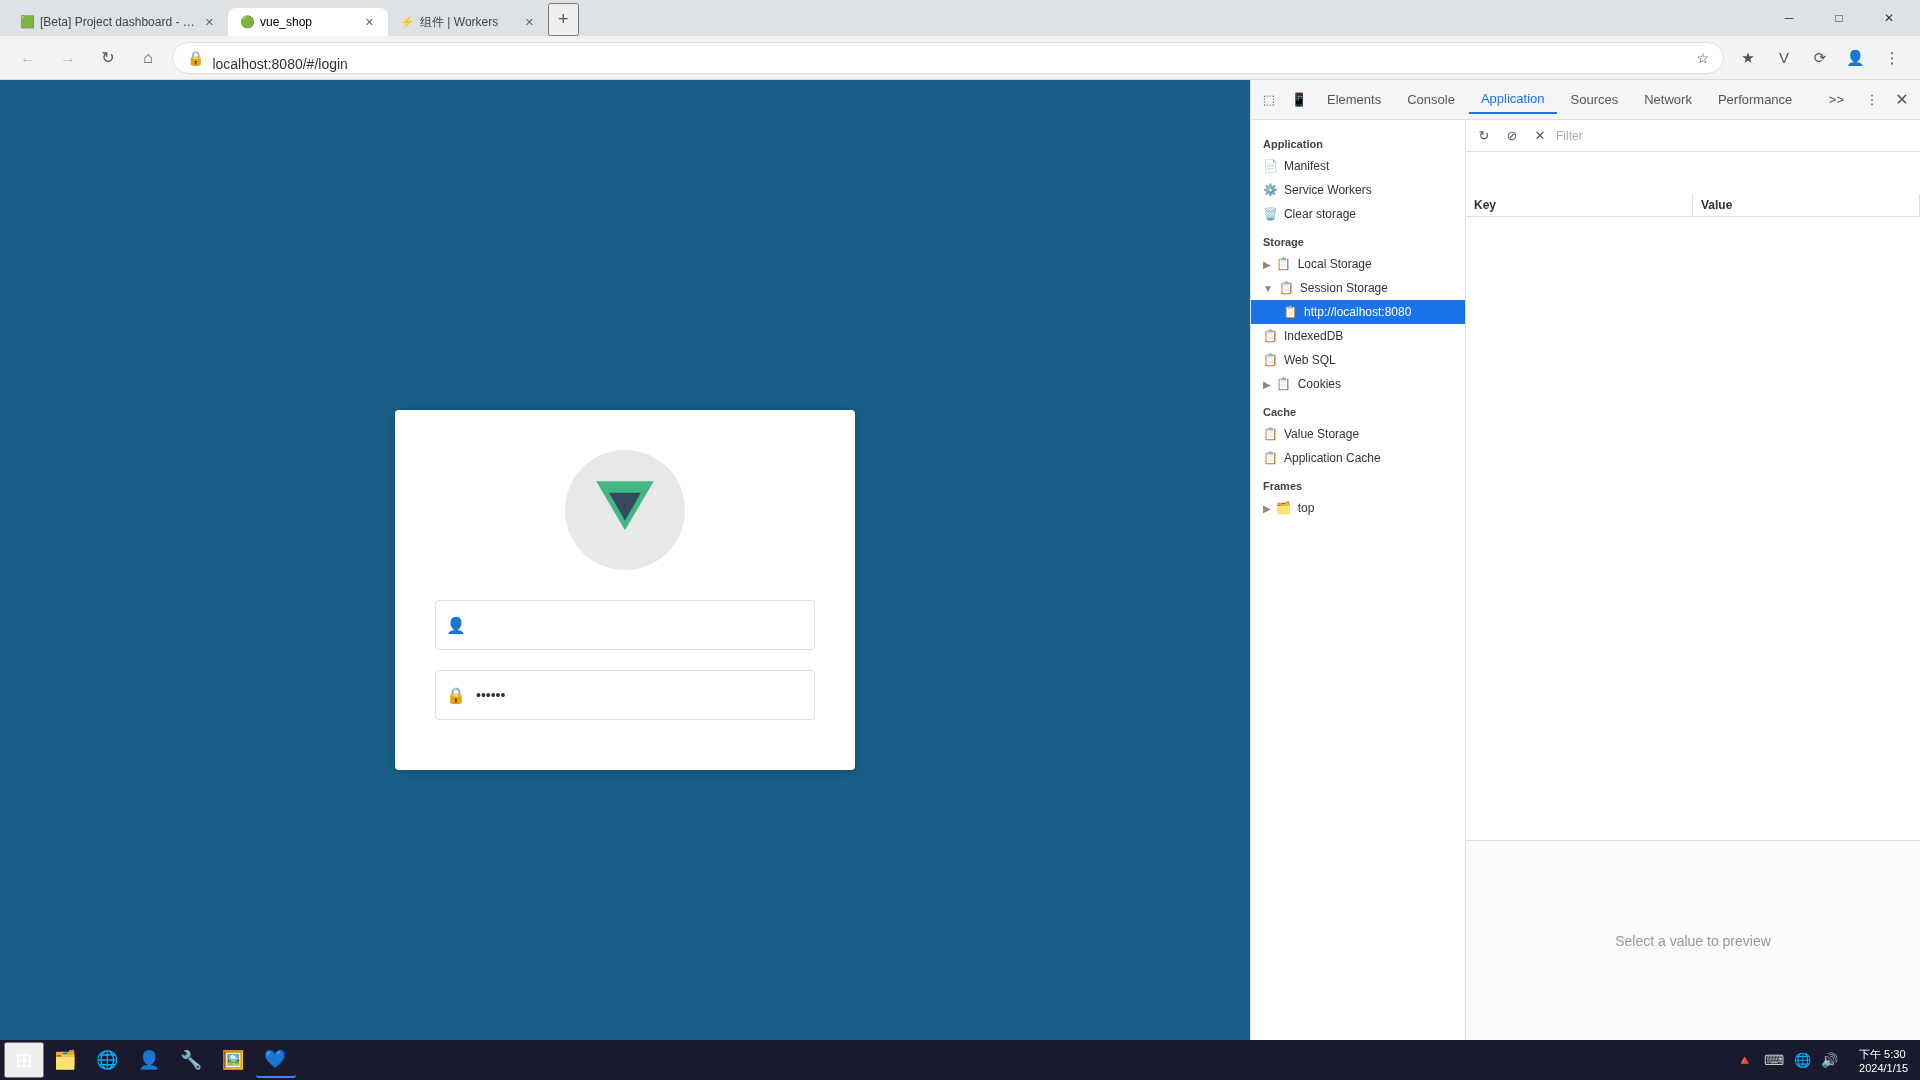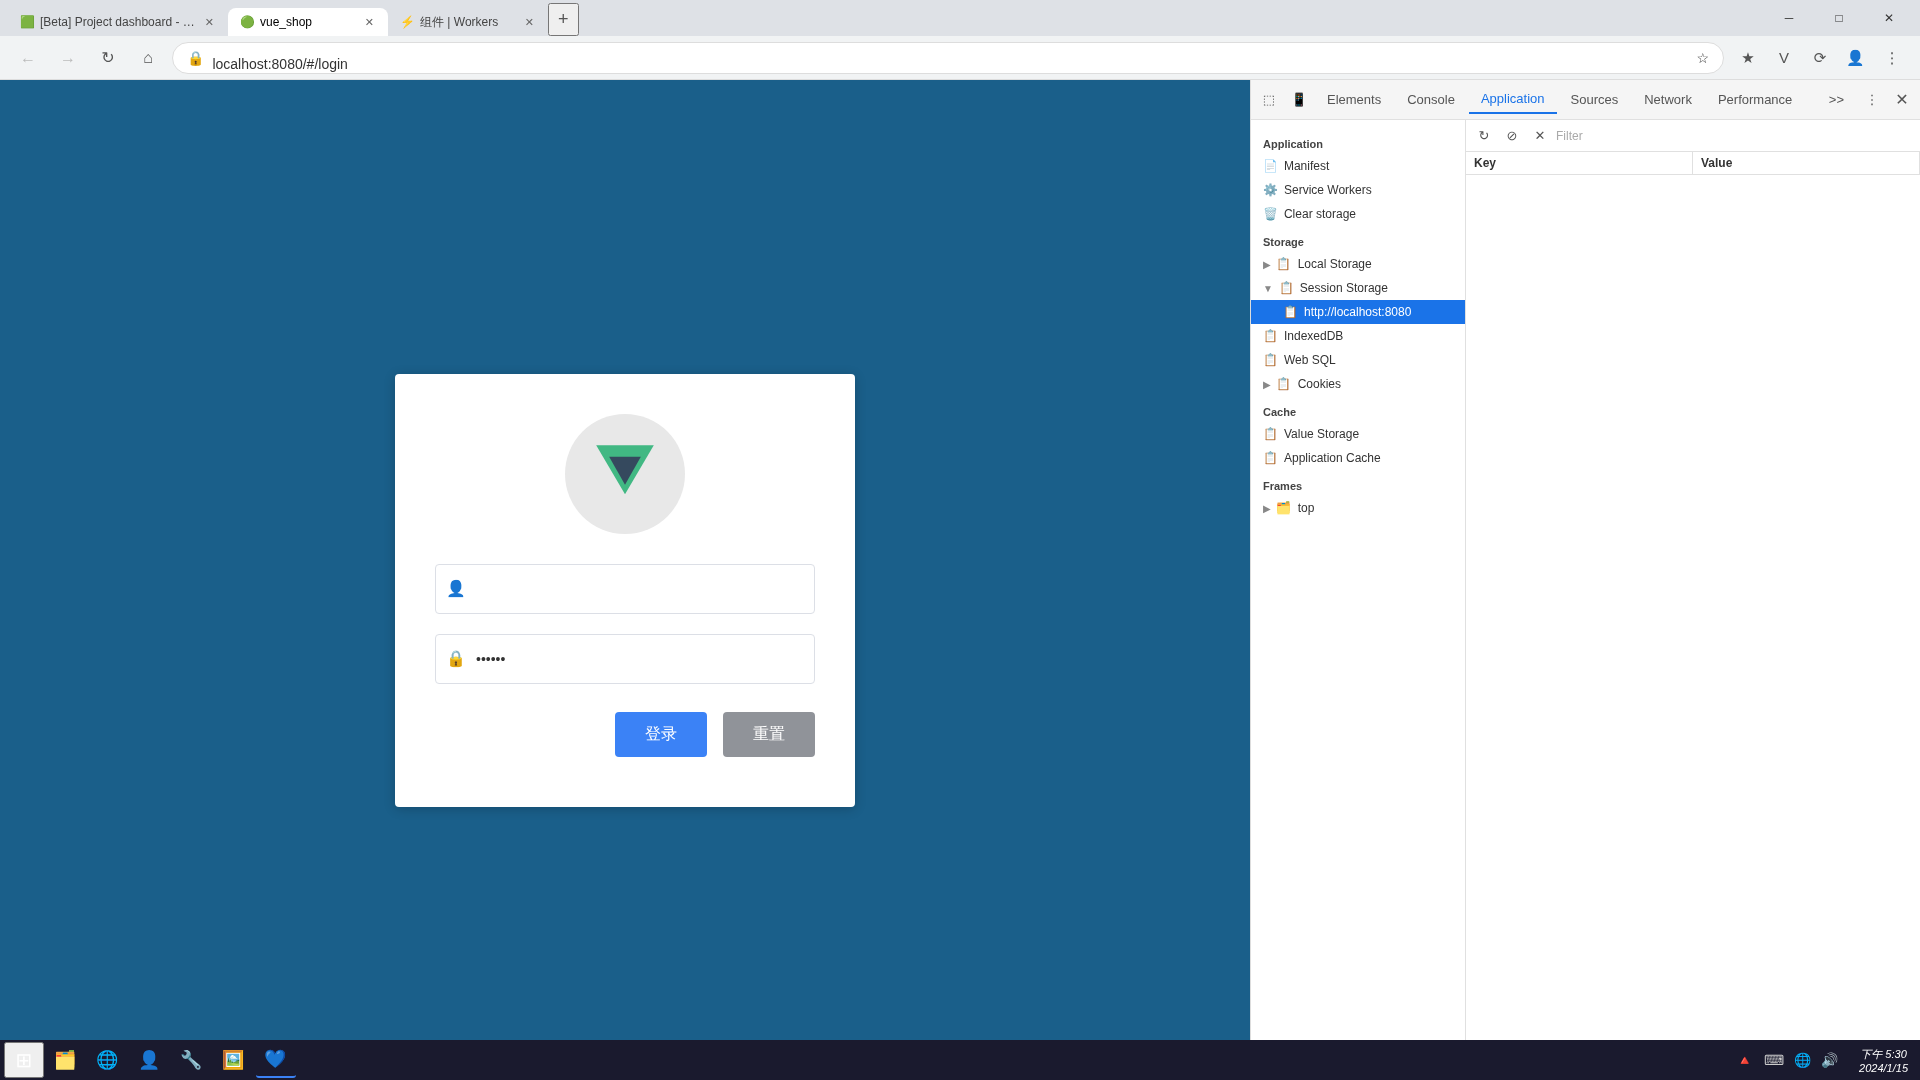--- a/index.html
+++ b/index.html
@@ -278,20 +278,21 @@
       background: #fff;
       position: sticky;
       top: 0;
     }
     .dt-table-header .col {
       padding: 4px 8px;
       font-size: 12px;
       font-weight: 600;
       color: #333;
       border-right: 1px solid #e0e0e0;
+      margin-top: 42px;
     }
     .col-key { flex: 1; }
     .col-value { flex: 1; }
 
     .dt-empty-area {
       flex: 1;
       background: #fafafa;
     }
 
     
@@ -311,21 +312,21 @@
       background: #1a1a2e;
       display: flex;
       align-items: center;
       padding: 0 4px;
       gap: 2px;
     }
     .taskbar-start { width: 40px; height: 36px; display: flex; align-items: center; justify-content: center; font-size: 20px; cursor: pointer; color: #fff; }
     .taskbar-icon { width: 40px; height: 36px; display: flex; align-items: center; justify-content: center; font-size: 18px; cursor: pointer; border-radius: 3px; }
     .taskbar-active { border-bottom: 2px solid #3b82f6; }
     .taskbar-right { margin-left: auto; display: flex; align-items: center; gap: 4px; }
-    .taskbar-clock { color: #fff; font-size: 11px; text-align: center; padding: 0 8px; font-style: italic; }
+    .taskbar-clock { color: #fff; font-size: 11px; text-align: left; padding: 0 8px; }
     .taskbar-tray { display: flex; align-items: center; gap: 2px; padding: 0 4px; }
     .taskbar-tray-icon { font-size: 14px; color: #ccc; cursor: pointer; padding: 4px; }
   </style>
 </head>
 <body>
 
 <div class="browser-frame">
 
   <div class="title-bar">
     <div class="tab-strip">
@@ -398,24 +399,20 @@
 
         <div class="input-group">
           <span class="input-icon">👤</span>
         </div>
 
         <div class="input-group">
           <span class="input-icon">🔒</span>
           <input type="password" value="••••••" style="">
         </div>
 
-        <div class="btn-row">
-          <button class="btn-login">登录</button>
-          <button class="btn-reset">重置</button>
-        </div>
       </div>
 
     </div>
 
     <div class="devtools">
 
       <div class="devtools-tabs">
         <button class="dt-icon-btn">⬚</button>
         <button class="dt-icon-btn">📱</button>
         <button class="dt-tab">Elements</button>
@@ -505,20 +502,23 @@
           </div>
 
           <div class="dt-table">
             <div class="dt-table-header">
               <div class="col col-key">Key</div>
               <div class="col col-value">Value</div>
             </div>
             <div class="dt-empty-area"></div>
           </div>
 
+          <div class="dt-preview">
+            <span class="dt-preview-text">Select a value to preview</span>
+          </div>
 
         </div>
 
       </div>
     </div>
 
   </div>
 
   <div class="taskbar">
     <button class="taskbar-start">⊞</button>

